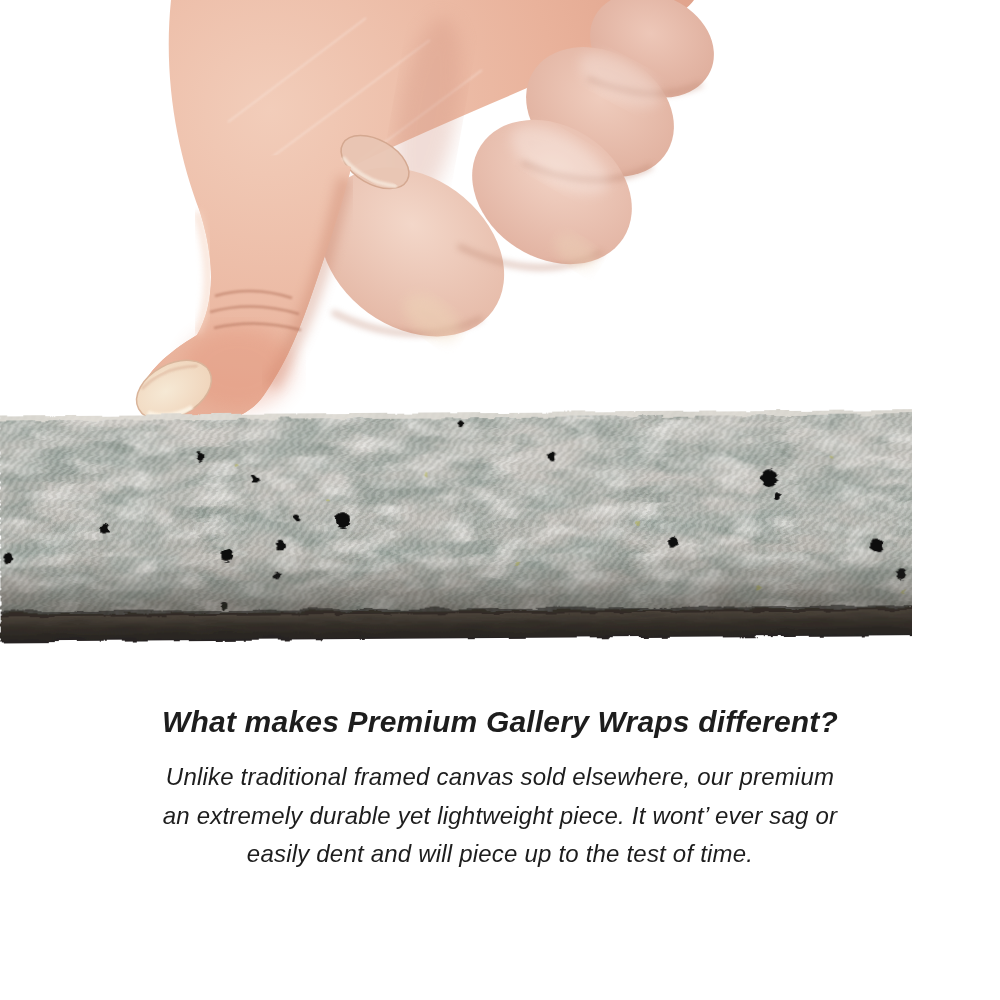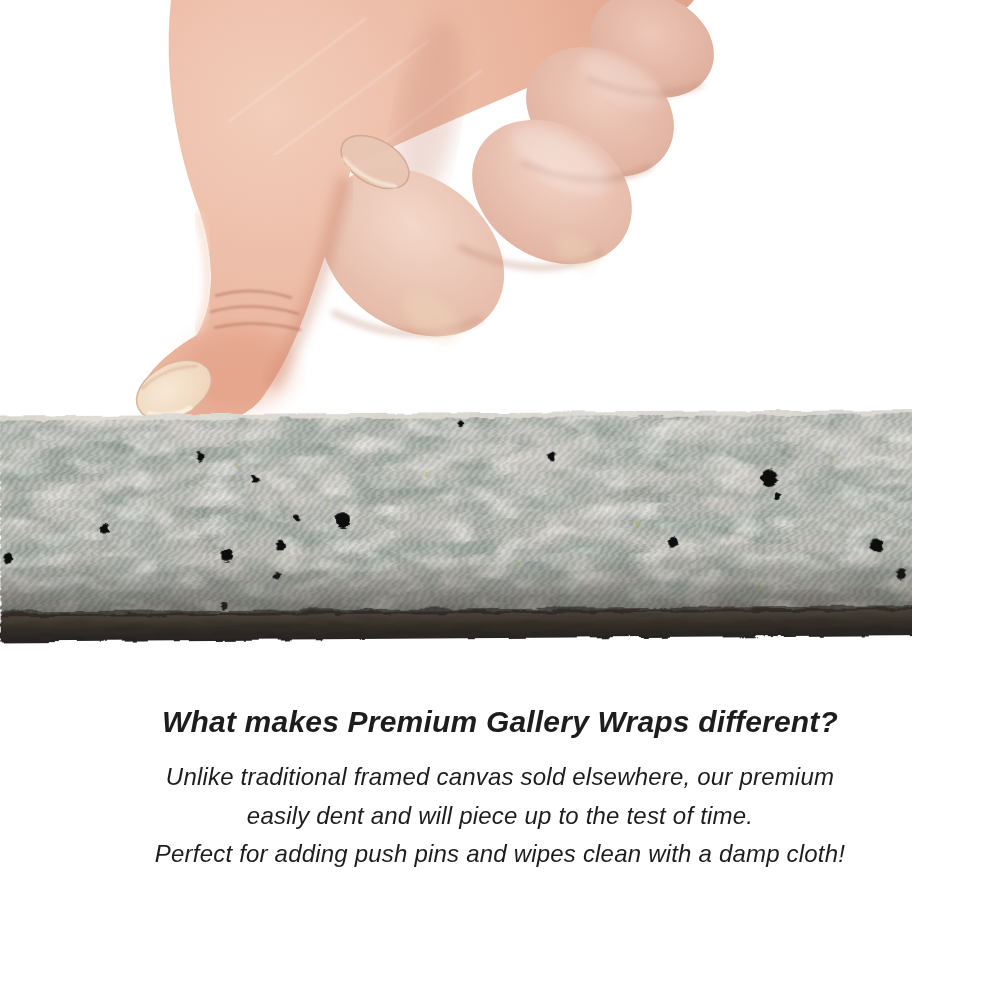--- a/index.html
+++ b/index.html
@@ -243,18 +243,18 @@
       <rect x="2" y="206" width="1004" height="28" fill="url(#edgeGrad)"></rect>
       <rect x="2" y="204" width="1004" height="5" fill="#1c1a17" opacity="0.55"></rect>
     </g>
   </svg>
   </div>
 
   <div class="text-block">
     <div class="headline">What makes Premium Gallery Wraps different?</div>
     <div class="bodycopy">
       <div class="line">Unlike traditional framed canvas sold elsewhere, our premium</div>
+      <div class="line">an extremely durable yet lightweight piece. It wont’ ever sag or</div>
       <div class="line">easily dent and will piece up to the test of time.</div>
-      <div class="line">Perfect for adding push pins and wipes clean with a damp cloth!</div>
     </div>
   </div>
 
 </div>
 
 </body></html>

